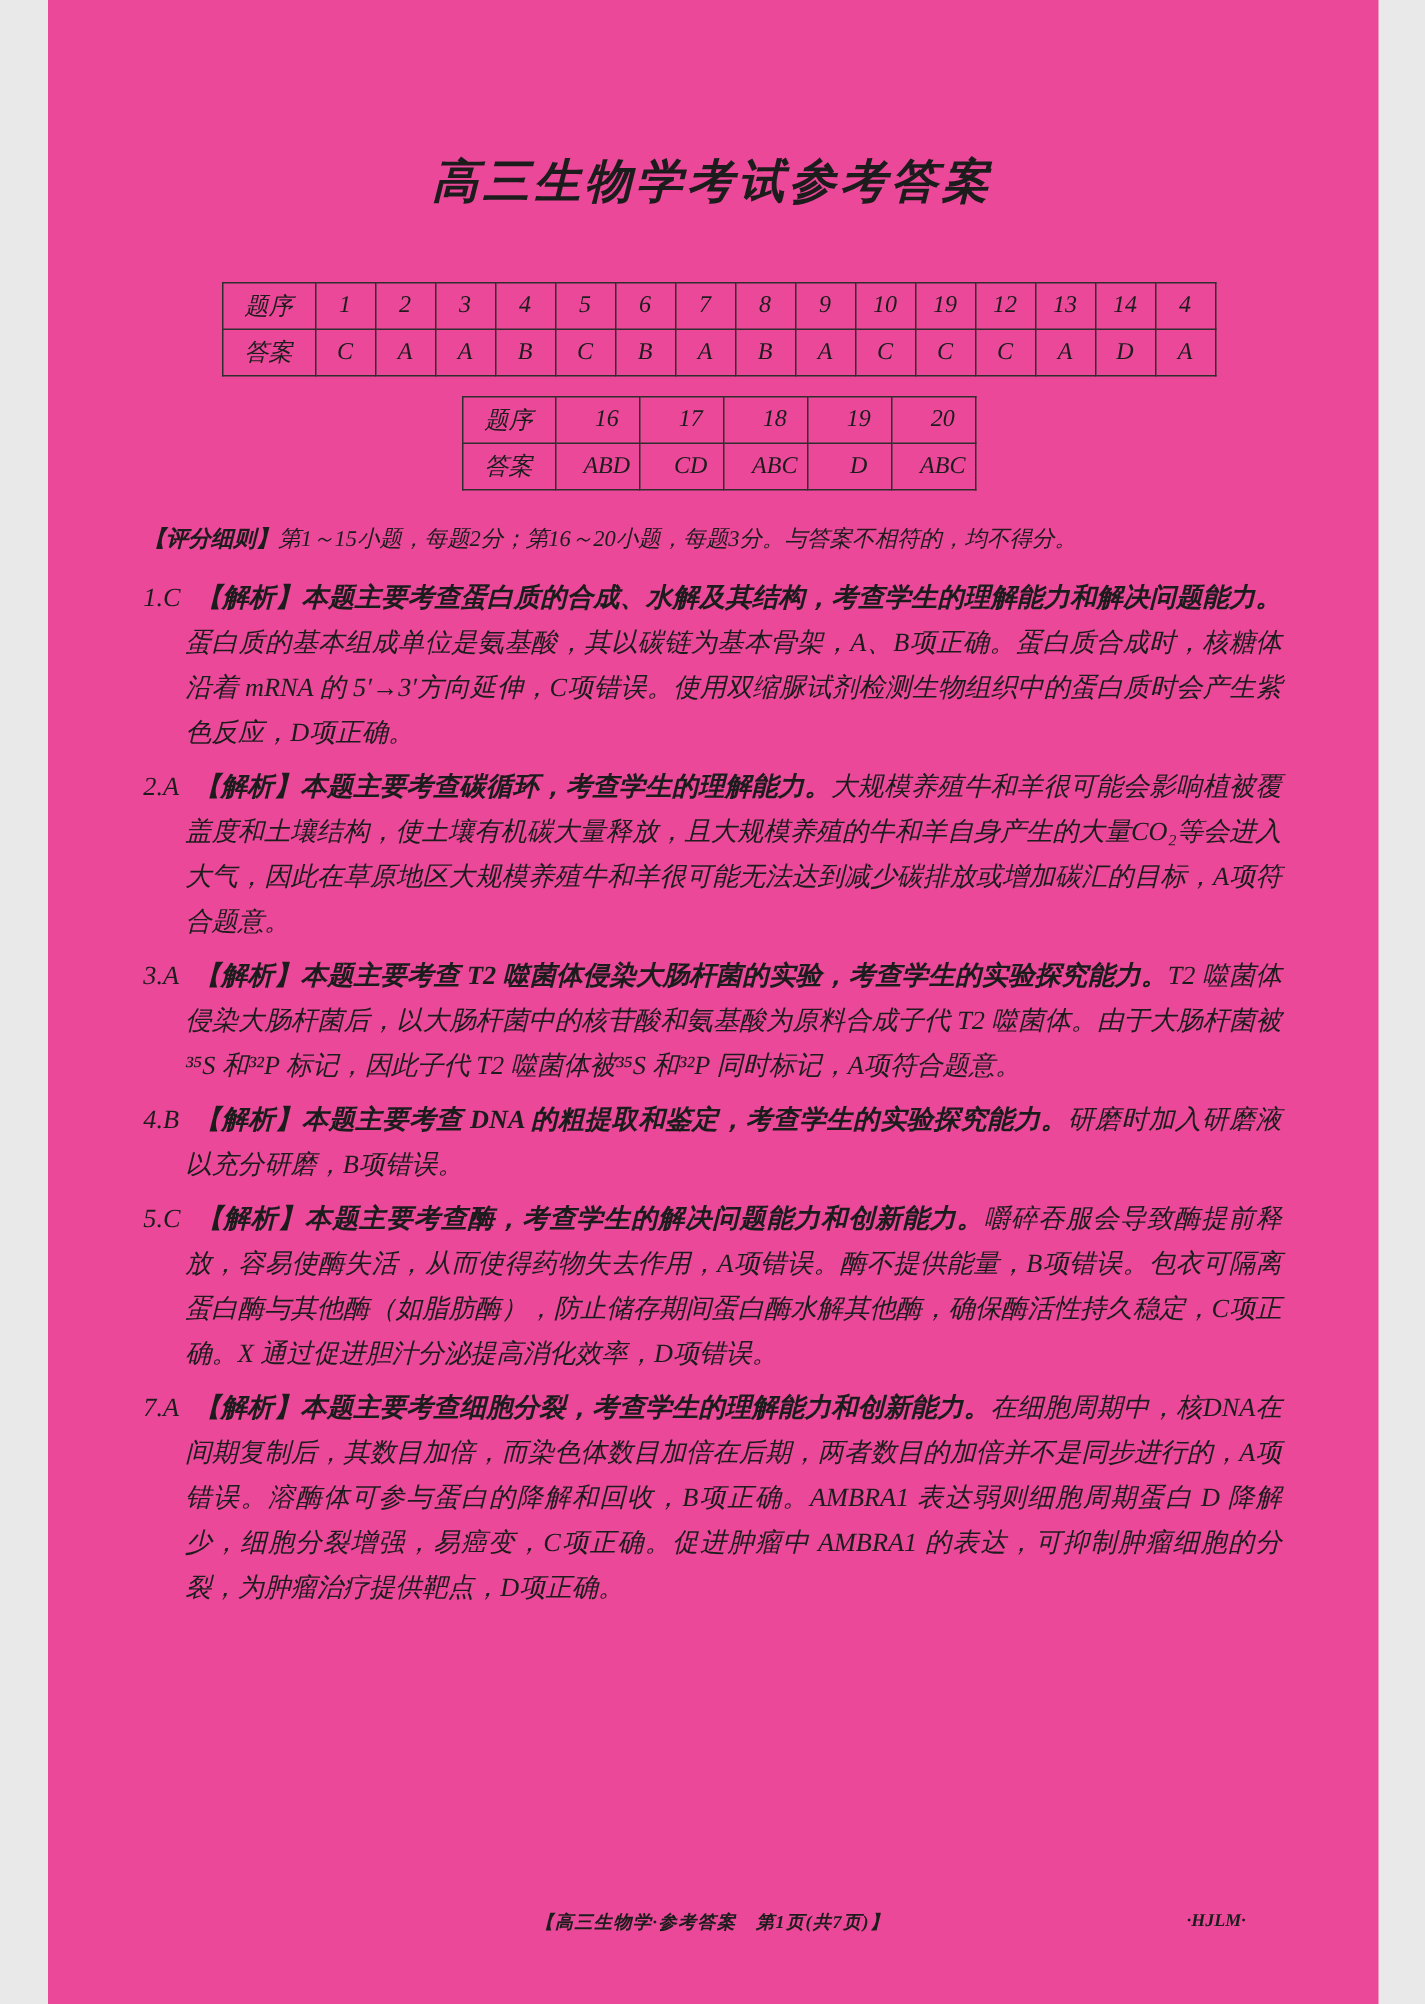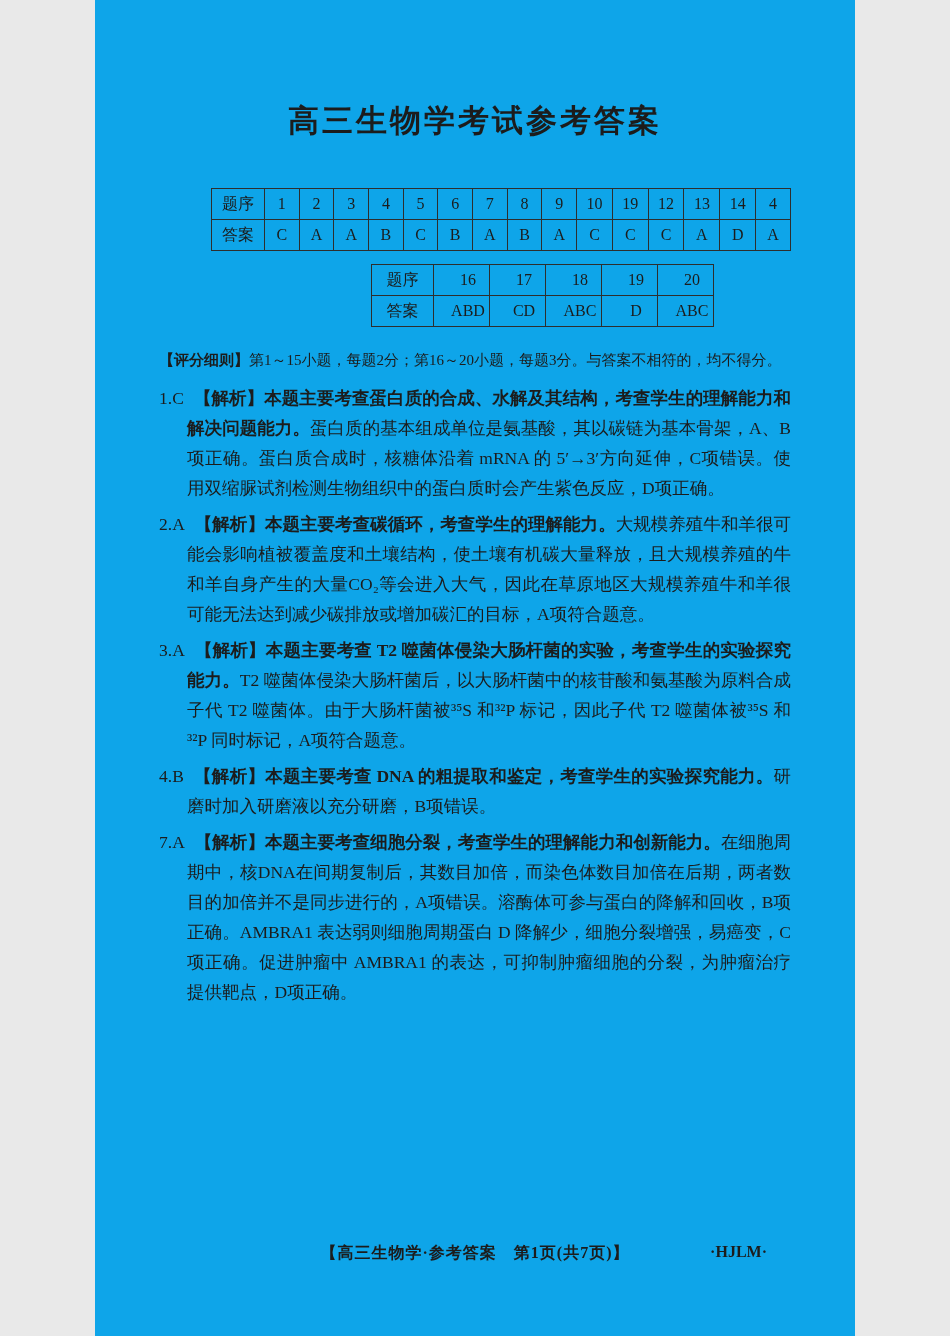--- a/index.html
+++ b/index.html
@@ -2,28 +2,29 @@
 <html><head>
 <meta charset="utf-8">
 <style>
   html, body {
     margin: 0;
     padding: 0;
     background: #e9e9e9;
   }
   .page {
     position: relative;
-    width: 760px;
+    width: 887px;
     height: 1336px;
     margin: 0 auto;
-    background: #0ea5e9;
+    background: #ec4899;
     font-family: "Liberation Serif", "DejaVu Serif", serif;
     color: #1c1c1c;
     overflow: hidden;
     box-sizing: border-box;
+    font-style: italic;
   }
   .title {
     margin: 0;
     padding-top: 100px;
     text-align: center;
     font-size: 31px;
     font-weight: bold;
     letter-spacing: 3px;
   }
   .content {
@@ -69,22 +70,22 @@
   }
   .num {
     margin-right: 10px;
     white-space: nowrap;
   }
   .b { font-weight: bold; }
   .footer {
     position: absolute;
     left: 88px;
     right: 88px;
-    bottom: 72px;
-    font-size: 16px;
+    bottom: 46px;
+    font-size: 12px;
     text-align: center;
   }
   .f-center {
     font-weight: bold;
     letter-spacing: 1px;
   }
   .f-right {
     position: absolute;
     right: 0;
     top: 0;
@@ -167,20 +168,21 @@
     <div class="items">
 
       <p class="item"><span class="num">1.C</span><span class="b">【解析】本题主要考查蛋白质的合成、水解及其结构，考查学生的理解能力和解决问题能力。</span><span>蛋白质的基本组成单位是氨基酸，其以碳链为基本骨架，A、B项正确。蛋白质合成时，核糖体沿着 mRNA 的 5′→3′方向延伸，C项错误。使用双缩脲试剂检测生物组织中的蛋白质时会产生紫色反应，D项正确。</span></p>
 
       <p class="item"><span class="num">2.A</span><span class="b">【解析】本题主要考查碳循环，考查学生的理解能力。</span><span>大规模养殖牛和羊很可能会影响植被覆盖度和土壤结构，使土壤有机碳大量释放，且大规模养殖的牛和羊自身产生的大量CO₂等会进入大气，因此在草原地区大规模养殖牛和羊很可能无法达到减少碳排放或增加碳汇的目标，A项符合题意。</span></p>
 
       <p class="item"><span class="num">3.A</span><span class="b">【解析】本题主要考查 T2 噬菌体侵染大肠杆菌的实验，考查学生的实验探究能力。</span><span>T2 噬菌体侵染大肠杆菌后，以大肠杆菌中的核苷酸和氨基酸为原料合成子代 T2 噬菌体。由于大肠杆菌被³⁵S 和³²P 标记，因此子代 T2 噬菌体被³⁵S 和³²P 同时标记，A项符合题意。</span></p>
 
       <p class="item"><span class="num">4.B</span><span class="b">【解析】本题主要考查 DNA 的粗提取和鉴定，考查学生的实验探究能力。</span><span>研磨时加入研磨液以充分研磨，B项错误。</span></p>
 
+      <p class="item"><span class="num">5.C</span><span class="b">【解析】本题主要考查酶，考查学生的解决问题能力和创新能力。</span><span>嚼碎吞服会导致酶提前释放，容易使酶失活，从而使得药物失去作用，A项错误。酶不提供能量，B项错误。包衣可隔离蛋白酶与其他酶（如脂肪酶），防止储存期间蛋白酶水解其他酶，确保酶活性持久稳定，C项正确。X 通过促进胆汁分泌提高消化效率，D项错误。</span></p>
 
 
       <p class="item"><span class="num">7.A</span><span class="b">【解析】本题主要考查细胞分裂，考查学生的理解能力和创新能力。</span><span>在细胞周期中，核DNA在间期复制后，其数目加倍，而染色体数目加倍在后期，两者数目的加倍并不是同步进行的，A项错误。溶酶体可参与蛋白的降解和回收，B项正确。AMBRA1 表达弱则细胞周期蛋白 D 降解少，细胞分裂增强，易癌变，C项正确。促进肿瘤中 AMBRA1 的表达，可抑制肿瘤细胞的分裂，为肿瘤治疗提供靶点，D项正确。</span></p>
 
     </div>
 
   </div>
 
   <div class="footer">
     <span class="f-center">【高三生物学·参考答案　第1页(共7页)】</span>

